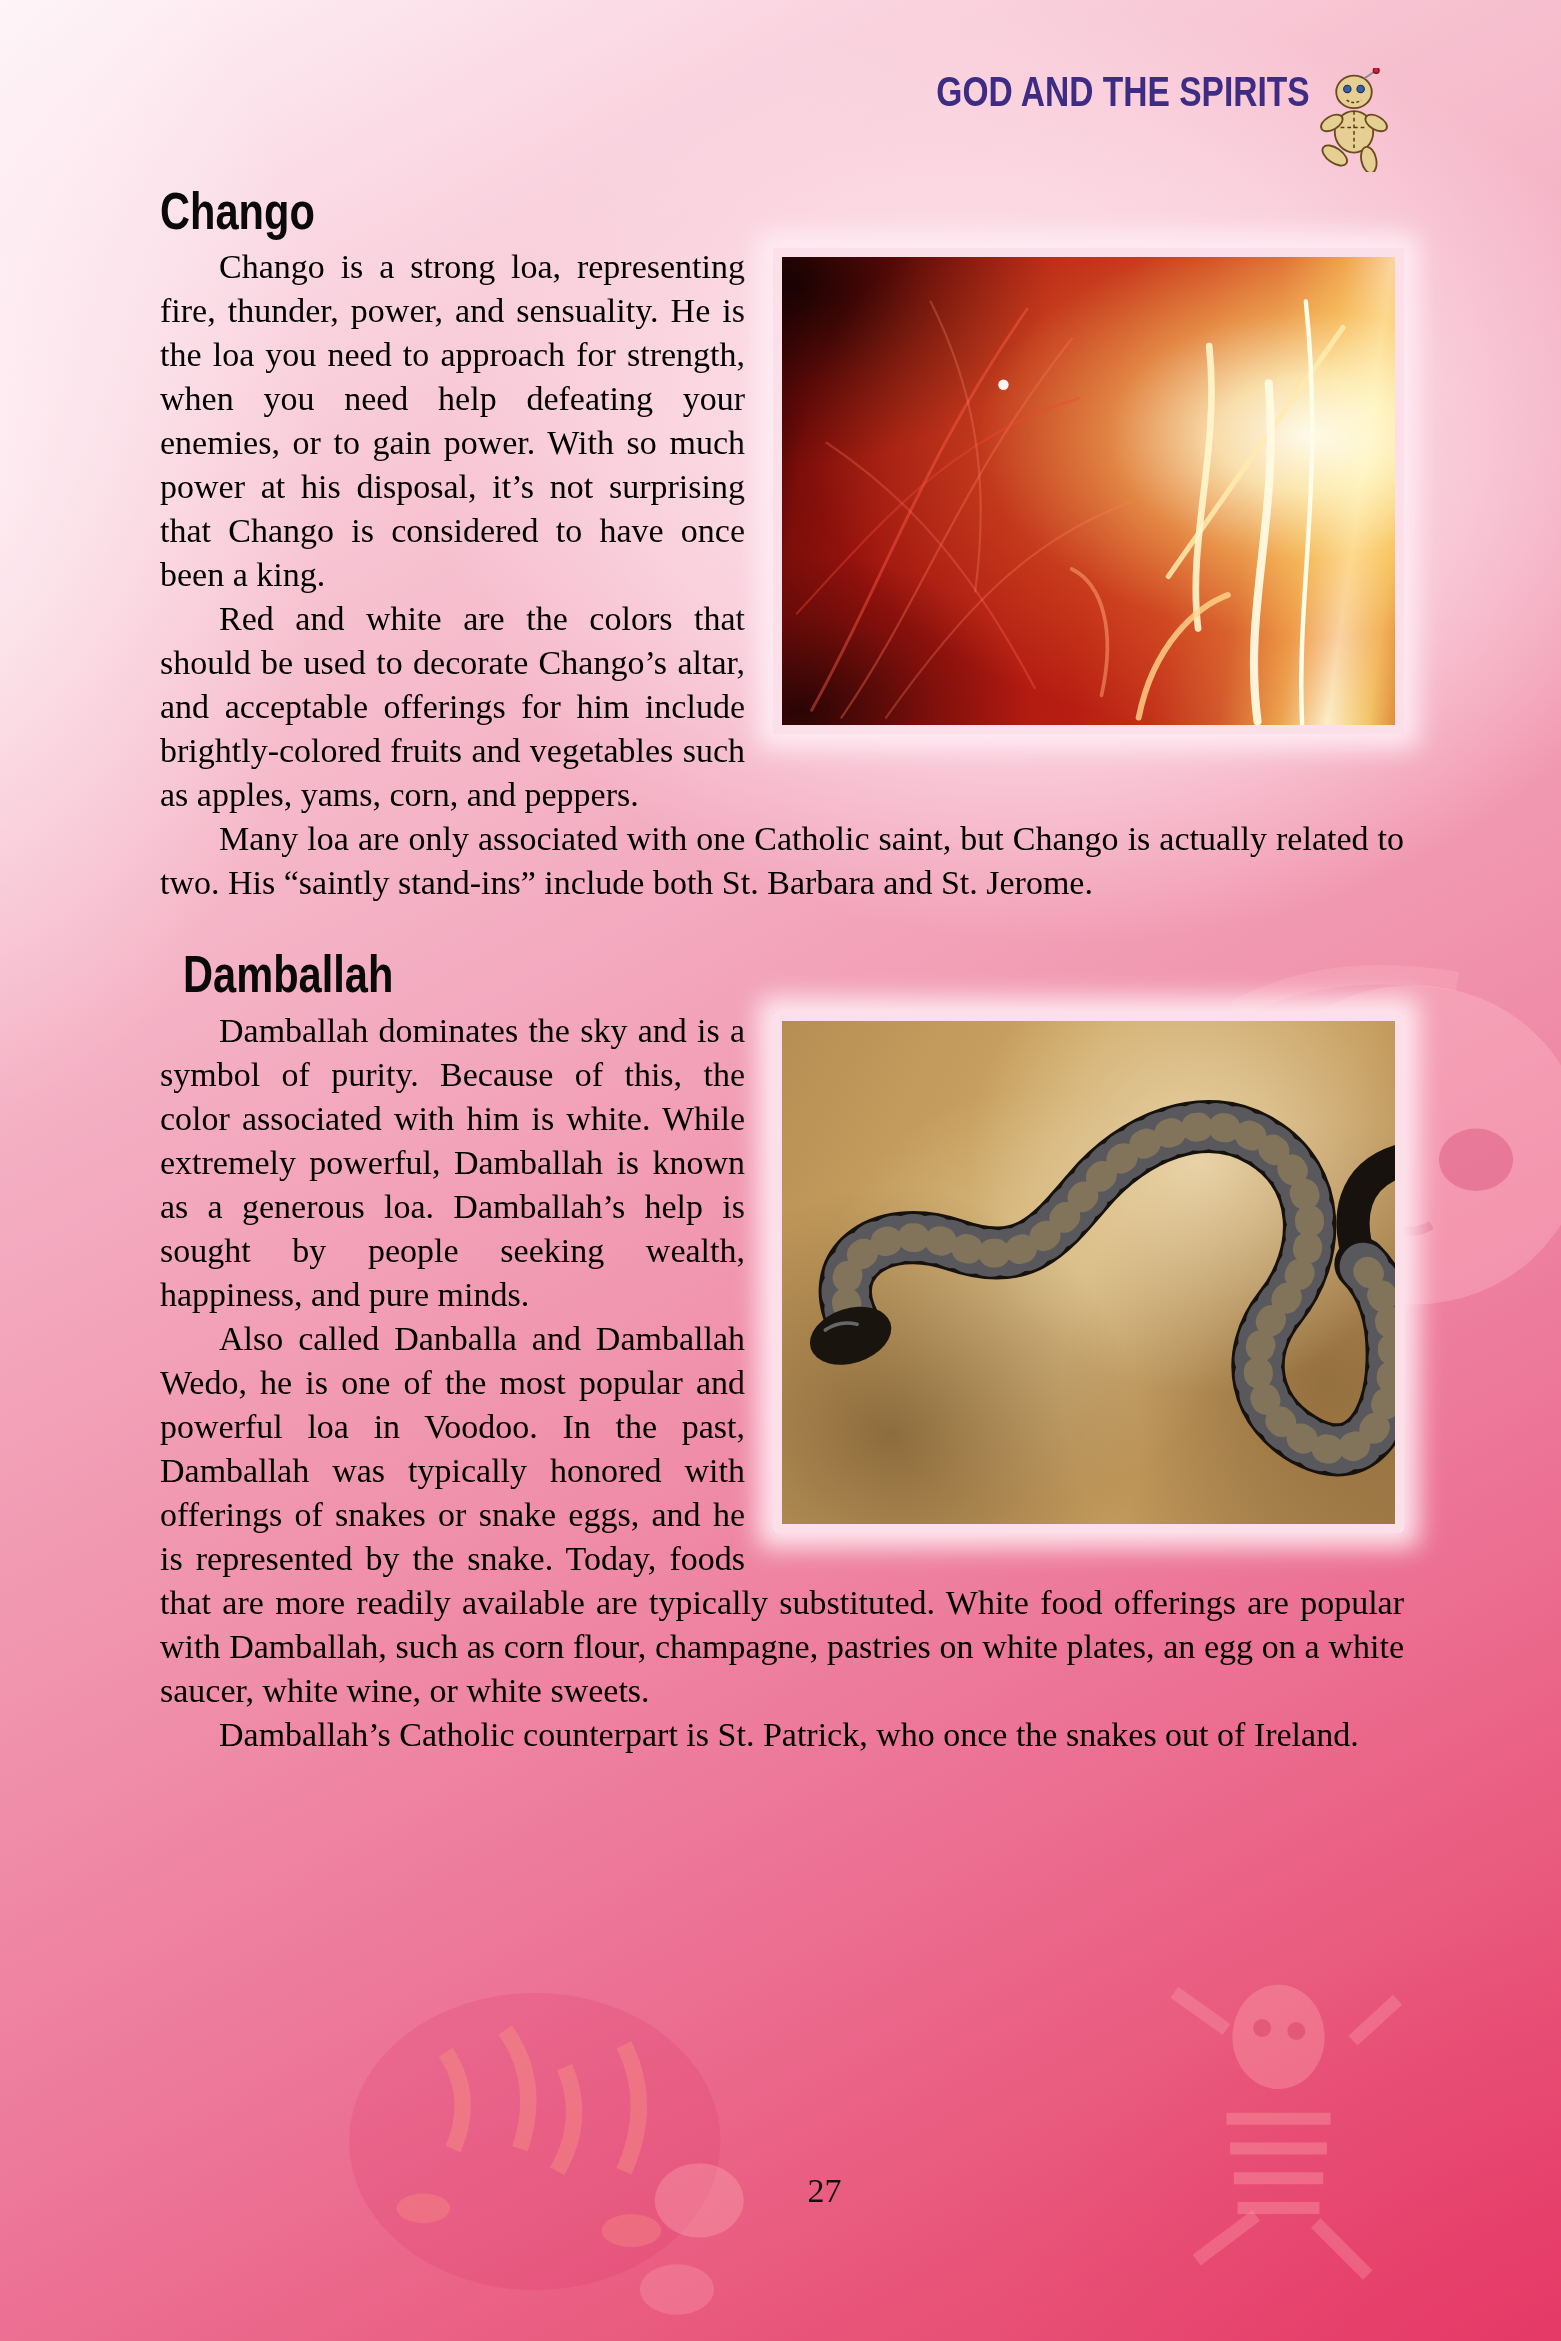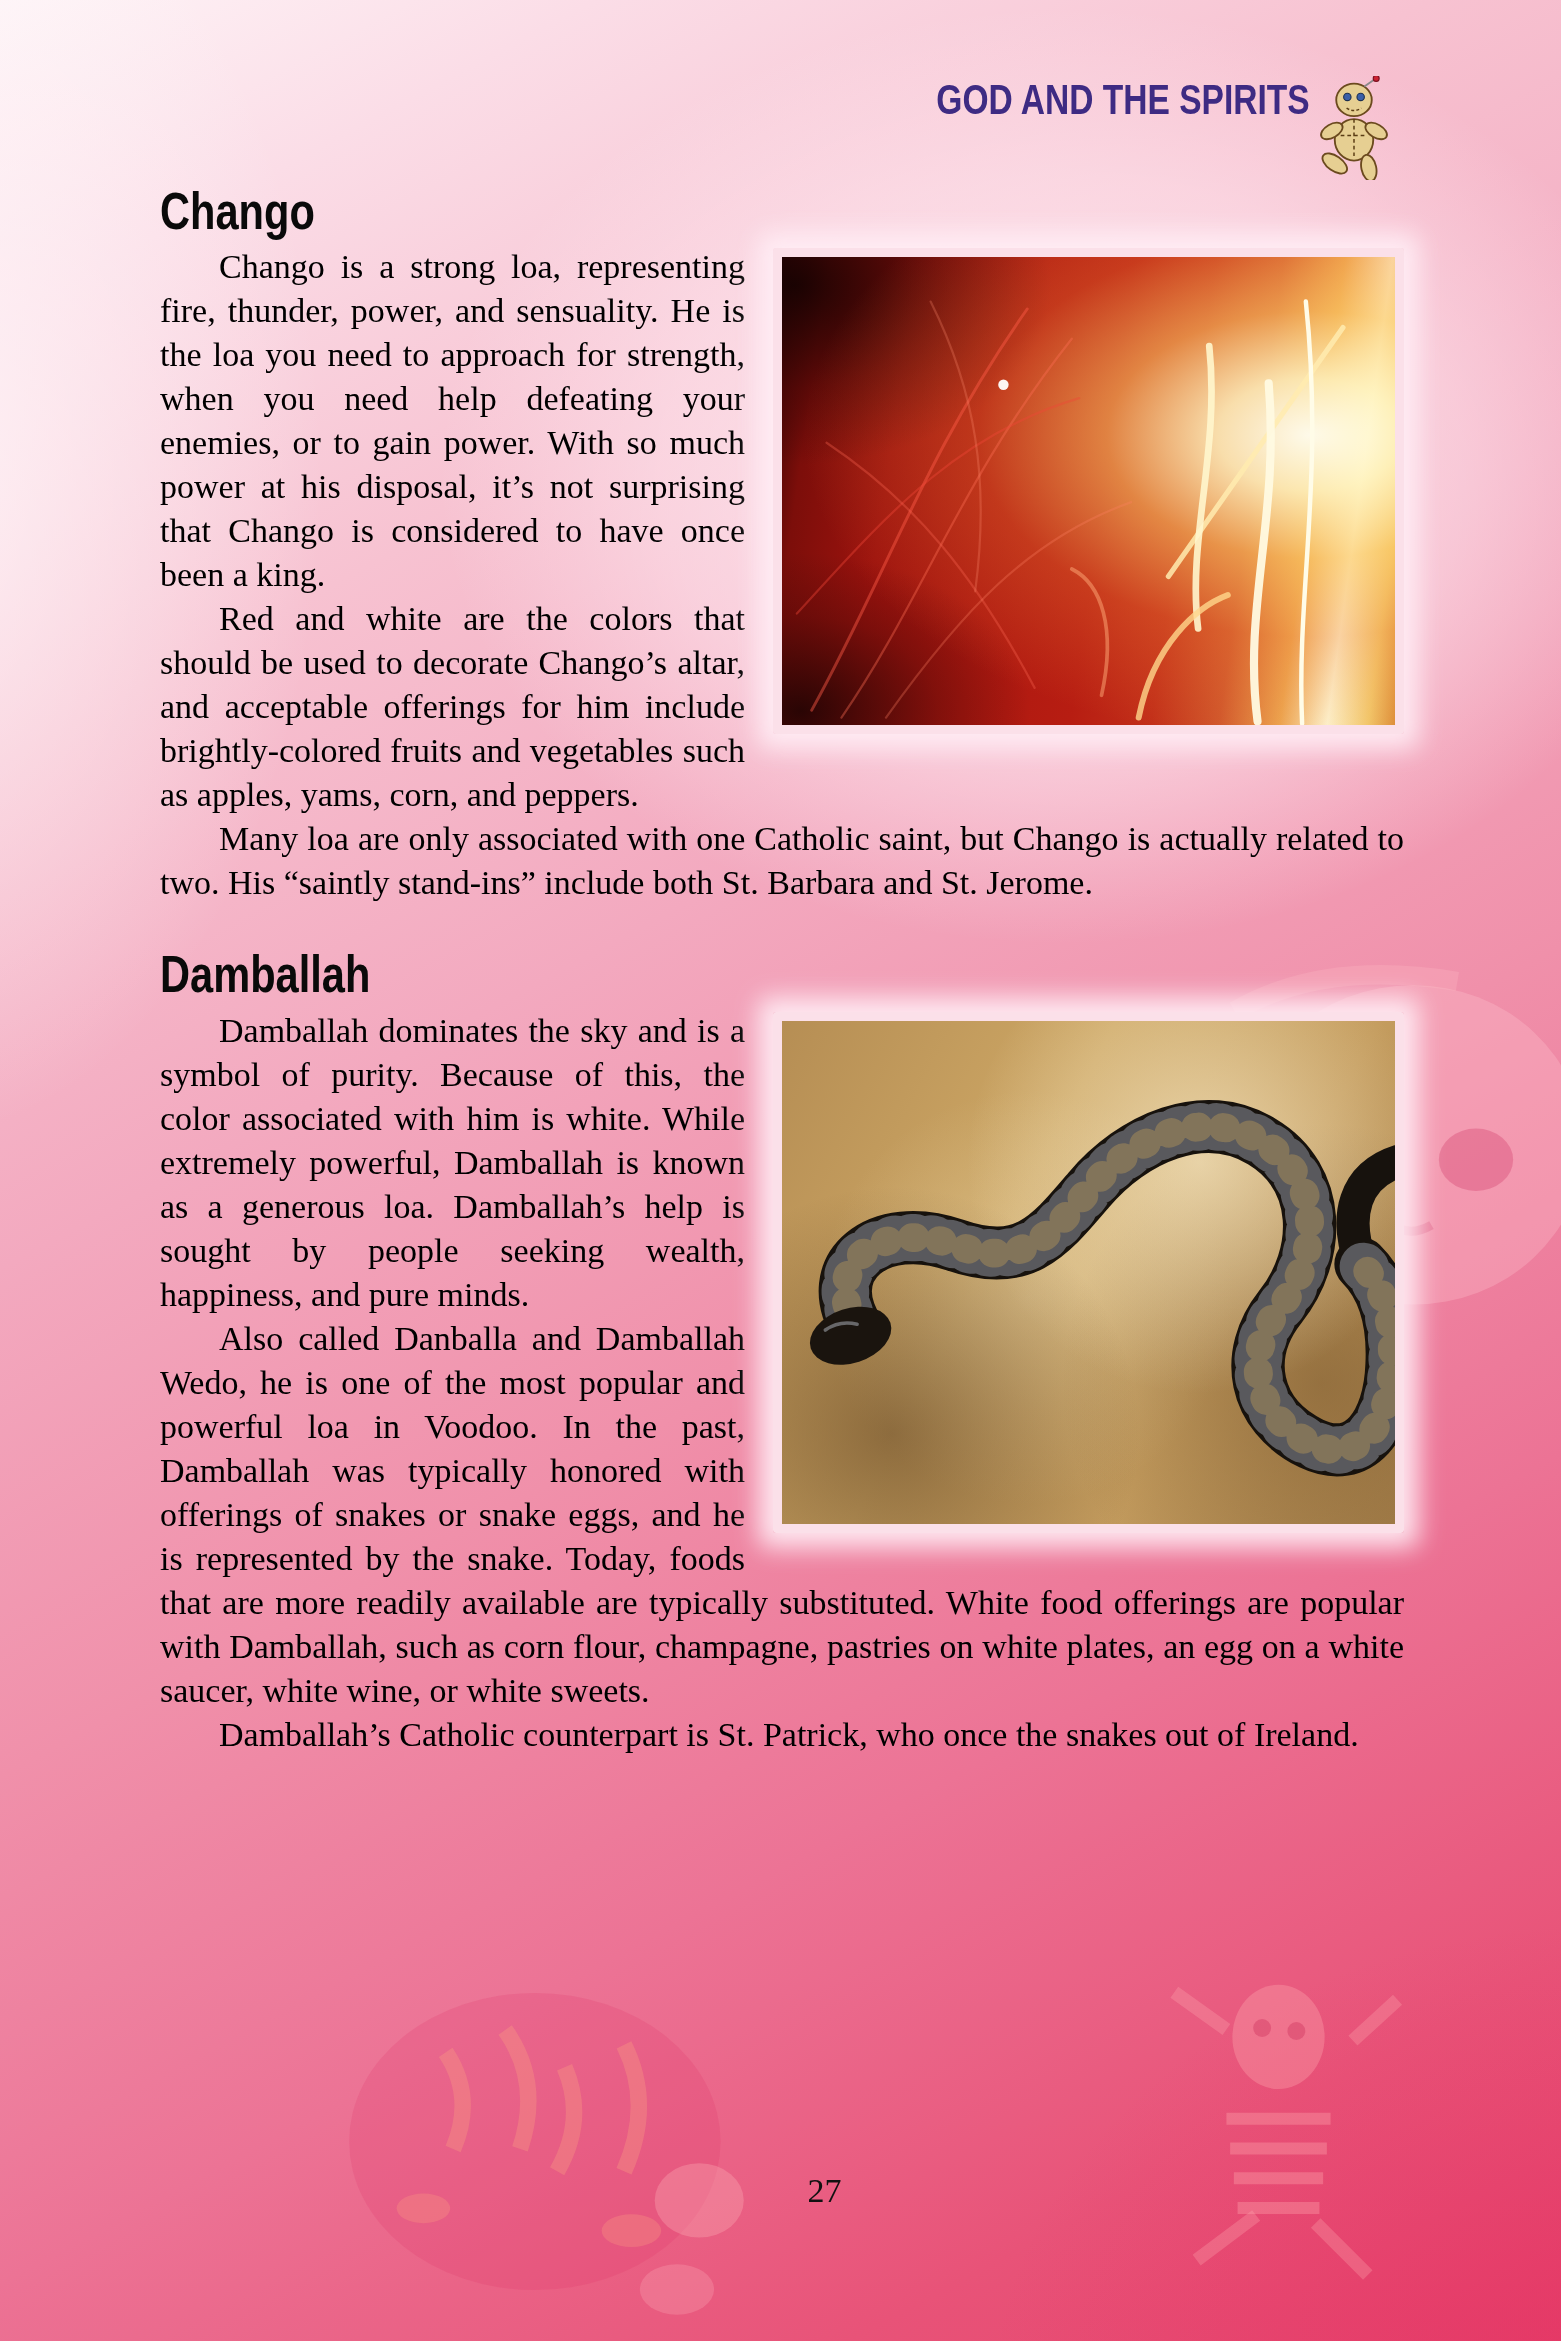--- a/index.html
+++ b/index.html
@@ -6,30 +6,30 @@
   body{width:1561px;height:2342px;font-family:"Liberation Serif",serif;}
   .page{position:relative;width:1561px;height:2342px;overflow:hidden;
     background:
       radial-gradient(ellipse 892px 669px at 1063px 476px, rgba(255,244,248,0.85) 0%, rgba(255,238,244,0.45) 45%, rgba(255,255,255,0) 70%),
       radial-gradient(ellipse 669px 1115px at -5% 20%, rgba(255,248,250,0.8) 0%, rgba(255,248,250,0) 60%),
       radial-gradient(ellipse 1041px 818px at 103% 103%, rgba(226,40,95,0.40) 0%, rgba(226,40,95,0) 60%),
       linear-gradient(152deg,#fef4f7 0%, #fbdde7 10%, #f7c2d1 24%, #f3a9bf 40%, #f090aa 56%, #ec7395 72%, #e85378 88%, #e6416a 100%);}
   
   .wm{position:absolute;z-index:1;pointer-events:none;}
   
-  .header{position:absolute;top:70px;left:0;right:170px;display:flex;justify-content:flex-end;align-items:flex-start;z-index:3;}
+  .header{position:absolute;top:62px;left:0;right:170px;display:flex;justify-content:flex-end;align-items:flex-start;z-index:3;}
   .header-title{display:inline-block;font-family:"Liberation Sans",sans-serif;font-weight:bold;
     font-size:43px;letter-spacing:0px;color:#3e2b83;transform:scaleX(0.78);transform-origin:right top;white-space:nowrap;margin-top:4.5px;}
   .doll{margin-left:7.4px;margin-top:6px;}
   
   .content{position:absolute;left:160px;width:1244px;top:184px;z-index:2;color:#000;}
   .sec-heading{display:inline-block;font-family:"Liberation Sans",sans-serif;font-weight:bold;font-size:52px;
     line-height:54px;letter-spacing:0px;color:#0a0a0a;transform:scaleX(0.80);transform-origin:left bottom;margin:0;}
   .h-wrap{margin:0 0 7.4px 0;}
-  .h-wrap.second{margin-top:42px;}
+  .h-wrap.second{margin-top:42px;margin-left:23px;}
   .body-p{font-size:34px;line-height:44px;text-align:justify;margin:0;text-indent:59px;}
   
   .img-frame{float:right;border:9px solid #fbe0e9;border-radius:3px;
     box-shadow:0 0 25px 15px rgba(255,238,245,0.92);margin:3px 0 4.5px 28px;position:relative;overflow:hidden;}
   .fire{width:613px;height:468px;
     background:
       radial-gradient(ellipse 150% 120% at 86% 38%, rgba(255,255,242,0.95) 0%, rgba(255,243,190,0.88) 10%, rgba(252,198,98,0.6) 22%, rgba(242,130,55,0.3) 36%, rgba(242,130,55,0) 55%),
       radial-gradient(ellipse 60% 55% at 2% 6%, rgba(20,2,2,0.9) 0%, rgba(60,5,5,0.5) 40%, rgba(60,5,5,0) 70%),
       radial-gradient(ellipse 50% 45% at 3% 97%, rgba(25,3,3,0.85) 0%, rgba(70,7,6,0.4) 45%, rgba(70,7,6,0) 75%),
       linear-gradient(98deg,#3a0505 0%, #7c0e0a 7%, #9d130e 20%, #ad1810 36%, #b71d12 52%, #c22f19 64%, #d0562b 74%, #eca44f 83%, #fdf4d0 90%, #f2c96c 96%, #dd8f3a 100%);}

